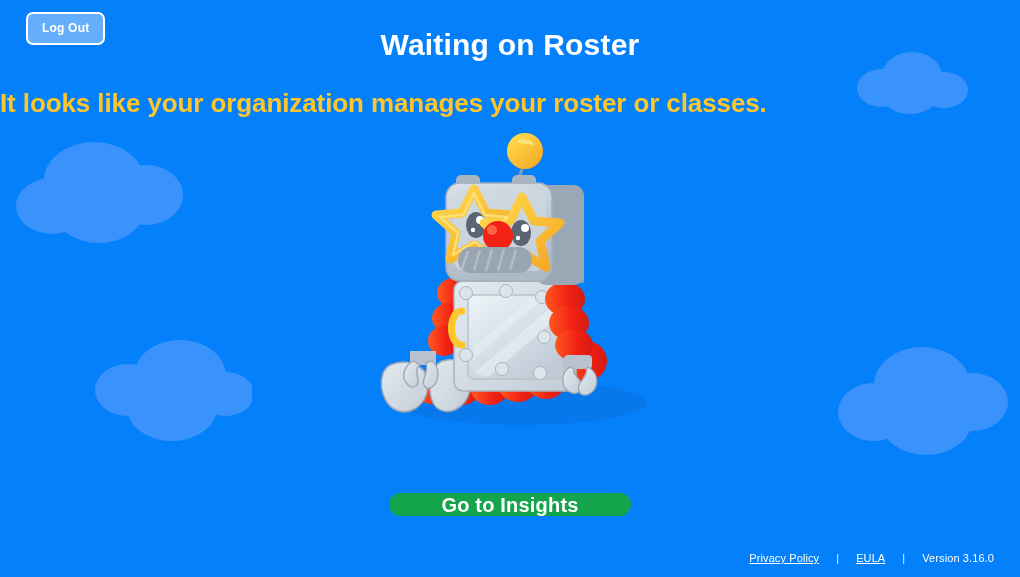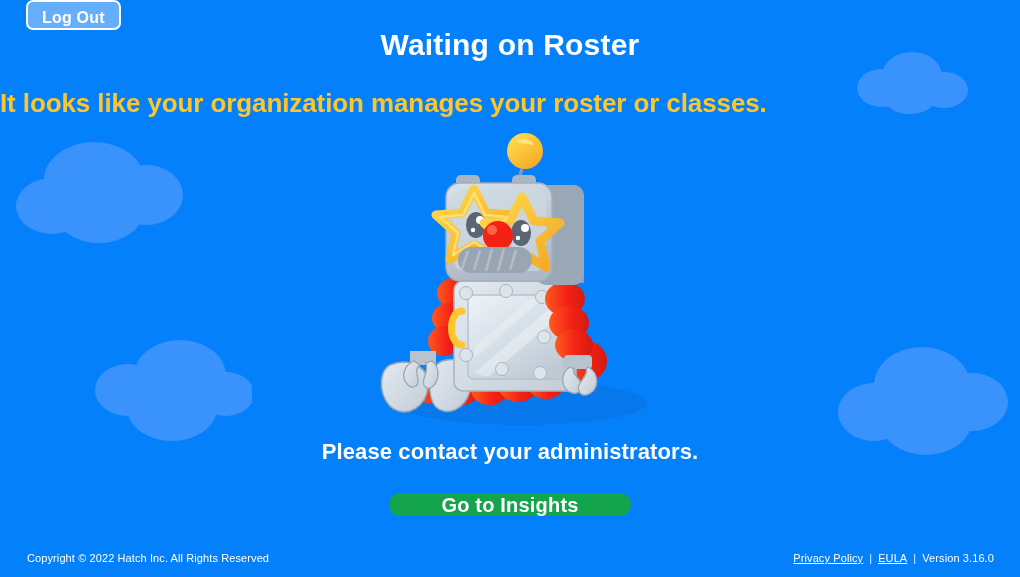--- a/index.html
+++ b/index.html
@@ -20,29 +20,29 @@
   
   .cloud {
     position: absolute;
     pointer-events: none;
   }
   .cloud svg { display: block; }
 
   
   .pill-btn {
     position: absolute;
-    top: 0;
+    top: 12px;
     background: #65aefc;
     border: 2px solid #ffffff;
     border-radius: 7px;
     color: #ffffff;
-    font-size: 16px;
+    font-size: 12px;
     font-weight: bold;
     line-height: 1;
-    padding: 8px 14px 2px 14px;
+    padding: 8px 14px 9px 14px;
     cursor: pointer;
     letter-spacing: 0.2px;
     box-sizing: border-box;
     font-family: "Liberation Sans", sans-serif;
   }
   #logout-btn { left: 26px; }
   #exit-btn { right: 26px; }
 
   
   .title {
@@ -117,21 +117,21 @@
     letter-spacing: 0.1px;
   }
   .footer-right {
     position: absolute;
     right: 26px;
     bottom: 13px;
     color: #ffffff;
     font-size: 11px;
     display: flex;
     align-items: center;
-    gap: 6px;
+    gap: 17px;
     letter-spacing: 0.1px;
   }
   .footer-right a {
     color: #ffffff;
     text-decoration: underline;
   }
   .sep { color: #ffffff; opacity: 0.85; }
 </style>
 </head>
 <body>
@@ -317,25 +317,23 @@
             <line x1="110" y1="117" x2="104" y2="137"></line>
             <line x1="122" y1="116" x2="116" y2="138"></line>
             <line x1="134" y1="116" x2="128" y2="138"></line>
             <line x1="146" y1="117" x2="140" y2="137"></line>
           </g>
         </g>
       </g>
     </svg>
   </div>
 
-  <div class="contact-line">Please contact your administrators.</div>
 
   <button id="insights-btn">Go to Insights</button>
 
-  <div class="footer-left">Copyright © 2022 Hatch Inc. All Rights Reserved</div>
 
   <div class="footer-right">
     <a href="#">Privacy Policy</a>
     <span class="sep">|</span>
     <a href="#">EULA</a>
     <span class="sep">|</span>
     <span>Version 3.16.0</span>
   </div>
 
 </div>

